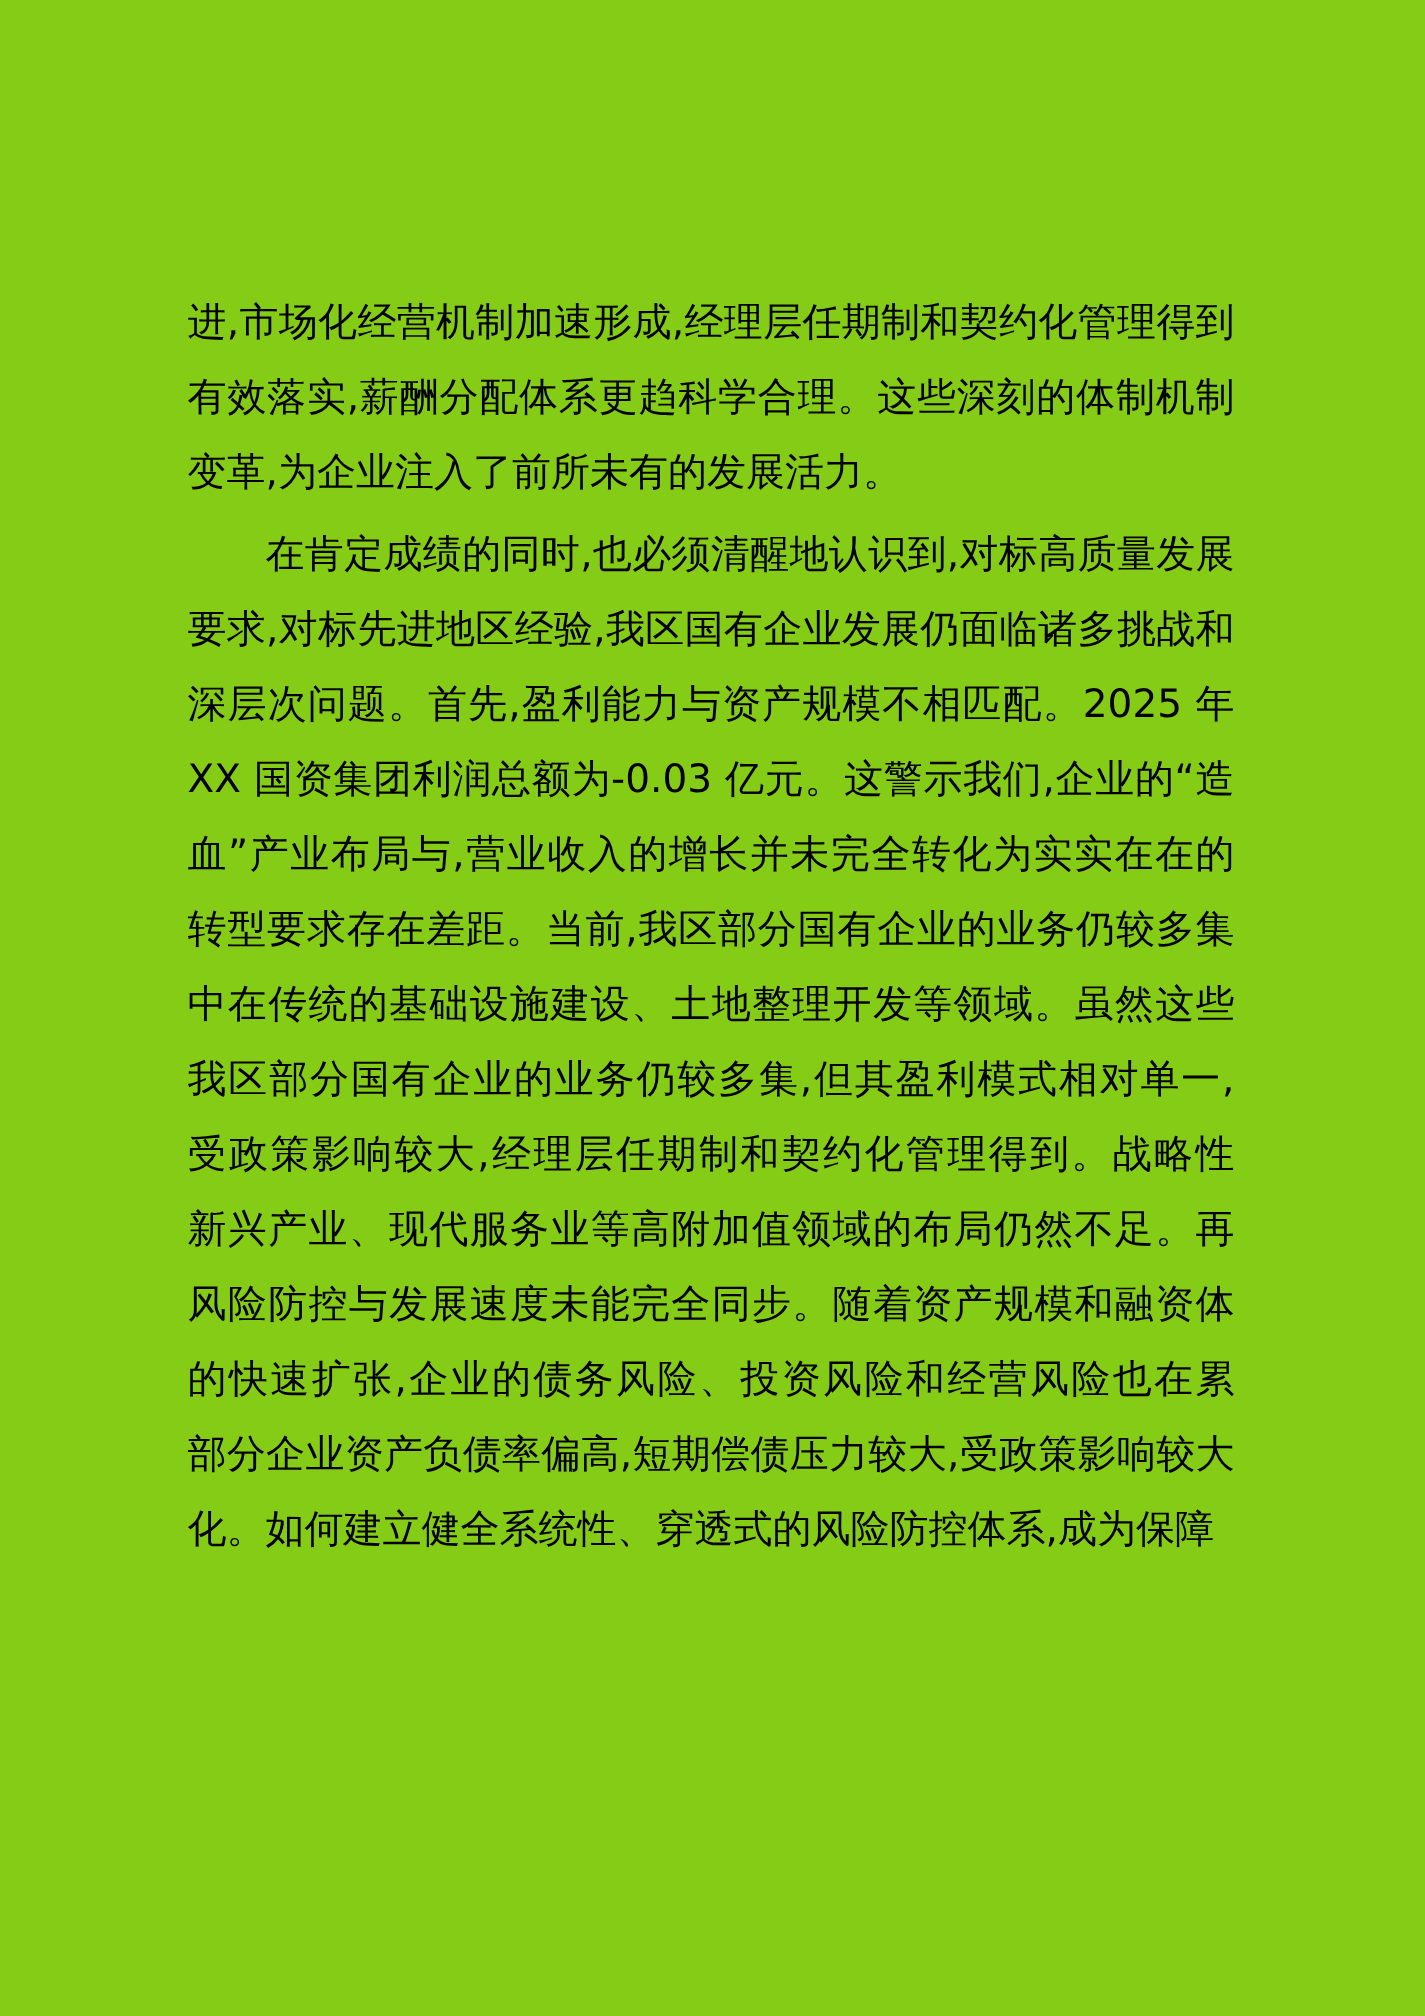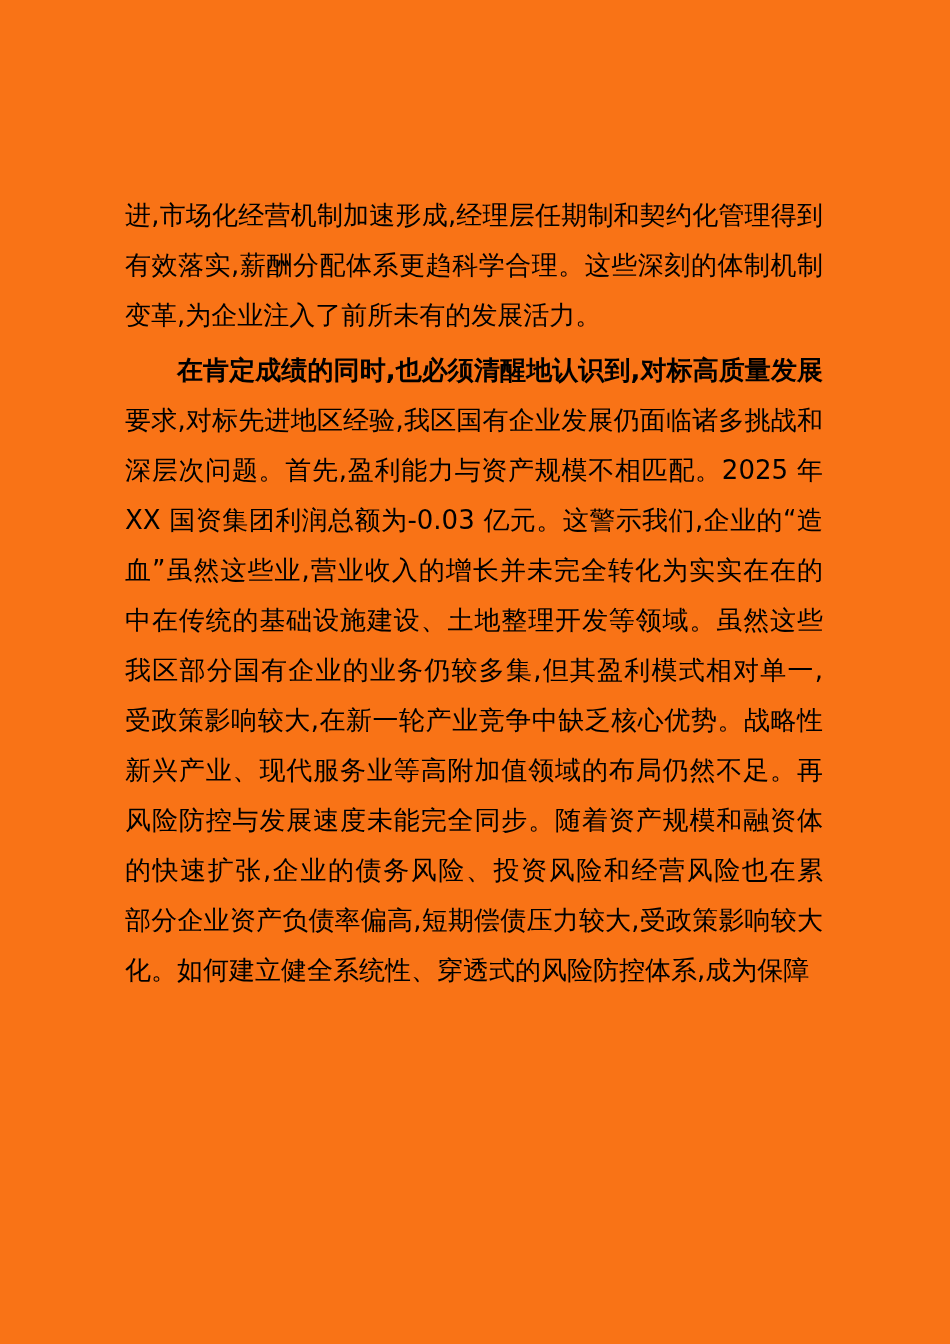--- a/index.html
+++ b/index.html
@@ -42,42 +42,42 @@
     text-align-last: justify;
     text-justify: inter-character;
     overflow: hidden;
   }
   .line.para-last {
     text-align: center;
     text-align-last: left;
   }
   .line.first-indent {
     text-indent: 2em;
-    font-weight: bold;
   }
 </style>
 </head>
 <body>
 
-<div class="page" style="background: #f97316;">
+<div class="page" style="background: #84cc16;">
   <div class="content" style="color: rgb(0, 0, 0);">
       <div class="paragraph">
         <div class="line">进,市场化经营机制加速形成,经理层任期制和契约化管理得到</div>
         <div class="line">有效落实,薪酬分配体系更趋科学合理。这些深刻的体制机制</div>
         <div class="line para-last">变革,为企业注入了前所未有的发展活力。</div>
       </div>
       <div class="paragraph">
         <div class="line first-indent">在肯定成绩的同时,也必须清醒地认识到,对标高质量发展</div>
         <div class="line">要求,对标先进地区经验,我区国有企业发展仍面临诸多挑战和</div>
         <div class="line">深层次问题。首先,盈利能力与资产规模不相匹配。2025 年第</div>
         <div class="line">XX 国资集团利润总额为-0.03 亿元。这警示我们,企业的“造</div>
-        <div class="line">血”虽然这些业,营业收入的增长并未完全转化为实实在在的</div>
+        <div class="line">血”产业布局与,营业收入的增长并未完全转化为实实在在的</div>
+        <div class="line">转型要求存在差距。当前,我区部分国有企业的业务仍较多集</div>
         <div class="line">中在传统的基础设施建设、土地整理开发等领域。虽然这些业</div>
         <div class="line">我区部分国有企业的业务仍较多集,但其盈利模式相对单一,</div>
-        <div class="line">受政策影响较大,在新一轮产业竞争中缺乏核心优势。战略性</div>
+        <div class="line">受政策影响较大,经理层任期制和契约化管理得到。战略性</div>
         <div class="line">新兴产业、现代服务业等高附加值领域的布局仍然不足。再次,</div>
         <div class="line">风险防控与发展速度未能完全同步。随着资产规模和融资体量</div>
         <div class="line">的快速扩张,企业的债务风险、投资风险和经营风险也在累积。</div>
         <div class="line">部分企业资产负债率偏高,短期偿债压力较大,受政策影响较大</div>
         <div class="line para-last">化。如何建立健全系统性、穿透式的风险防控体系,成为保障</div>
       </div>
     </div>
 </div>
 
 </body></html>

